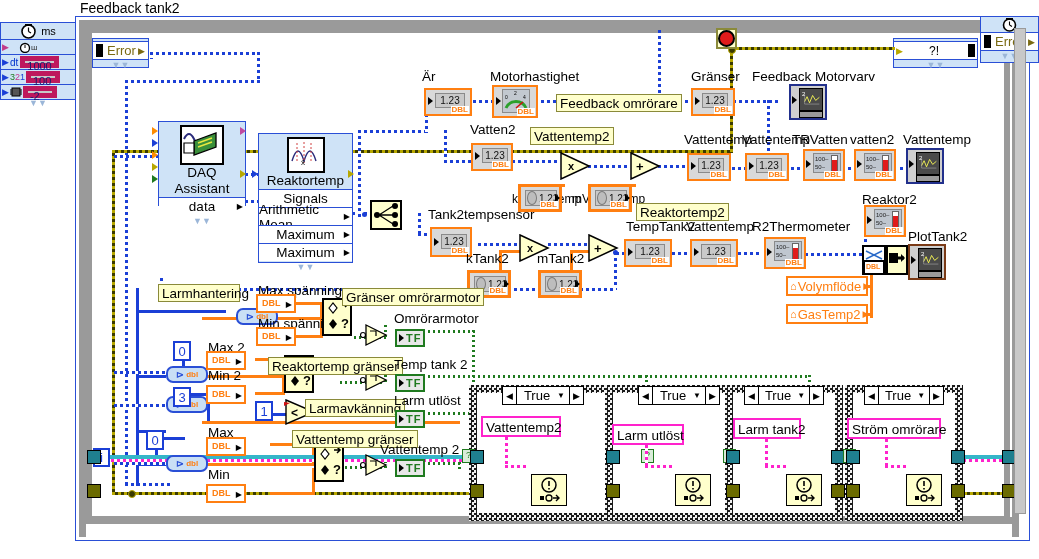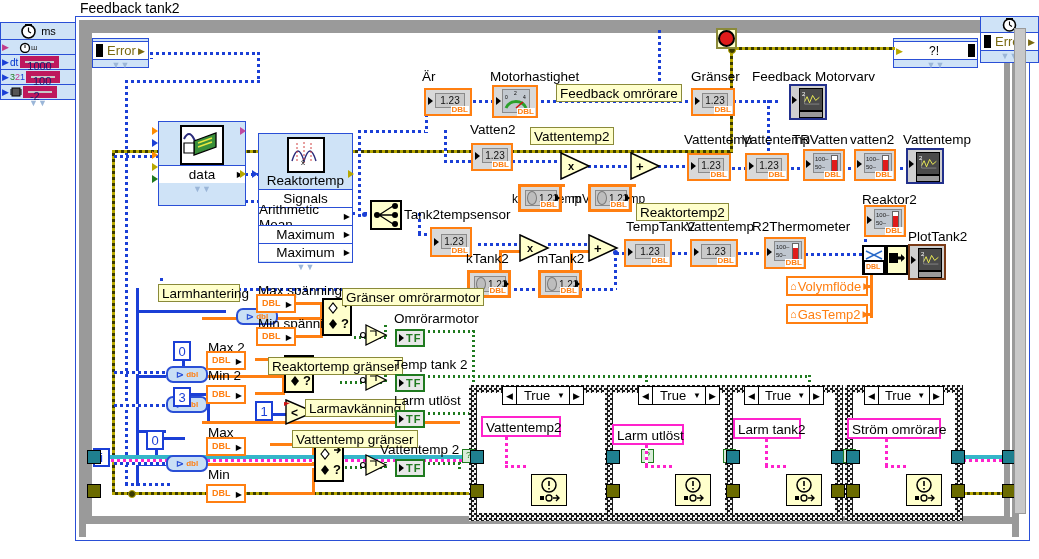--- a/index.html
+++ b/index.html
@@ -379,20 +379,21 @@
 <div class="express" style="left:158px;top:121px;width:88px;height:85px;">
   <div class="ex-icon">
     <svg width="36" height="32" viewBox="0 0 36 32">
       <rect x="1" y="1" width="34" height="30" fill="#fff"></rect>
       <path d="M2 12 Q7 2 12 12 T22 12" stroke="#2a2a7a" stroke-width="2" fill="none"></path>
       <path d="M12 14 L34 6 L34 20 L12 28 Z" fill="#3a8f3a" stroke="#000" stroke-width="1.3"></path>
       <path d="M16 16 L30 11 M16 20 L30 15" stroke="#e8e840" stroke-width="1.4"></path>
       <path d="M2 16 L12 16 L12 26 L2 26 Z" fill="#fff" stroke="#000" stroke-width="1.2"></path>
     </svg>
   </div>
+  <div class="ex-title">DAQ Assistant</div>
   <div class="ex-row">
     <span>data</span>
     <span style="position:absolute;right:2px;color:#000;font-size:8px;">▶</span>
   </div>
   <div class="ex-caret">▼▼</div>
 </div>
 
 <div class="abs" style="left:152px;top:127px;">
   <div style="width:0;height:0;border-left:6px solid #ff8c00;border-top:4px solid transparent;border-bottom:4px solid transparent;margin-bottom:4px;"></div>
   <div style="width:0;height:0;border-left:6px solid #1b3fd6;border-top:4px solid transparent;border-bottom:4px solid transparent;margin-bottom:4px;"></div>
@@ -460,21 +461,21 @@
       <path d="M3 18 A11 11 0 0 1 23 18" stroke="#2ca02c" stroke-width="3" fill="none"></path>
       <text x="2" y="9" font-size="5" fill="#000">0</text>
       <text x="11" y="5" font-size="5" fill="#000">2</text>
       <text x="20" y="9" font-size="5" fill="#000">4</text>
       <path d="M13 18 L20 12" stroke="#d01010" stroke-width="1.6"></path>
     </svg>
   </div>
   <div class="dbltag">DBL</div>
 </div>
 
-<div class="freelabel" style="left:556px;top:84px;">Feedback omrörare</div>
+<div class="freelabel" style="left:556px;top:94px;">Feedback omrörare</div>
 
 <div class="lbl" style="left:691px;top:70px;">Gränser</div>
 <div class="lbl" style="left:752px;top:70px;">Feedback Motorvarv</div>
 <div class="dbl" style="left:691px;top:88px;width:44px;height:28px;">
   <div class="inarr"></div>
     <div class="face" style="width:26px;">1.23</div>
   <div class="dbltag">DBL</div>
 </div>
 <div class="graph" style="left:789px;top:84px;width:38px;height:36px;">
   <div class="g-in"></div>
@@ -574,21 +575,21 @@
   <div class="g-scr">
       <b>2</b>
     <svg class="g-wave" viewBox="0 0 26 20" preserveAspectRatio="none">
       <path d="M1 14 L5 6 L9 16 L14 4 L19 12 L25 7" stroke="#ffff55" stroke-width="1.4" fill="none"></path>
       <path d="M1 18 L25 18 M1 2 L1 18" stroke="#ccc" stroke-width="0.7"></path>
     </svg>
   </div>
   <div class="g-bot"></div>
 </div>
 
-<div class="lbl" style="left:404px;top:208px;">Tank2tempsensor</div>
+<div class="lbl" style="left:428px;top:208px;">Tank2tempsensor</div>
 <div class="dbl" style="left:430px;top:227px;width:42px;height:30px;">
   <div class="inarr" style="top:9px;"></div>
     <div class="face" style="width:26px;top:5px;">1.23</div>
   <div class="dbltag">DBL</div>
 </div>
 
 <div class="op" style="left:519px;top:234px;">
   <svg width="32" height="28" viewBox="0 0 32 28">
     <path d="M1 1 L29 14 L1 27 Z" fill="#ffffcc" stroke="#000" stroke-width="1.5"></path>
     <text x="8" y="18" font-size="11" font-weight="bold" fill="#000">x</text>

